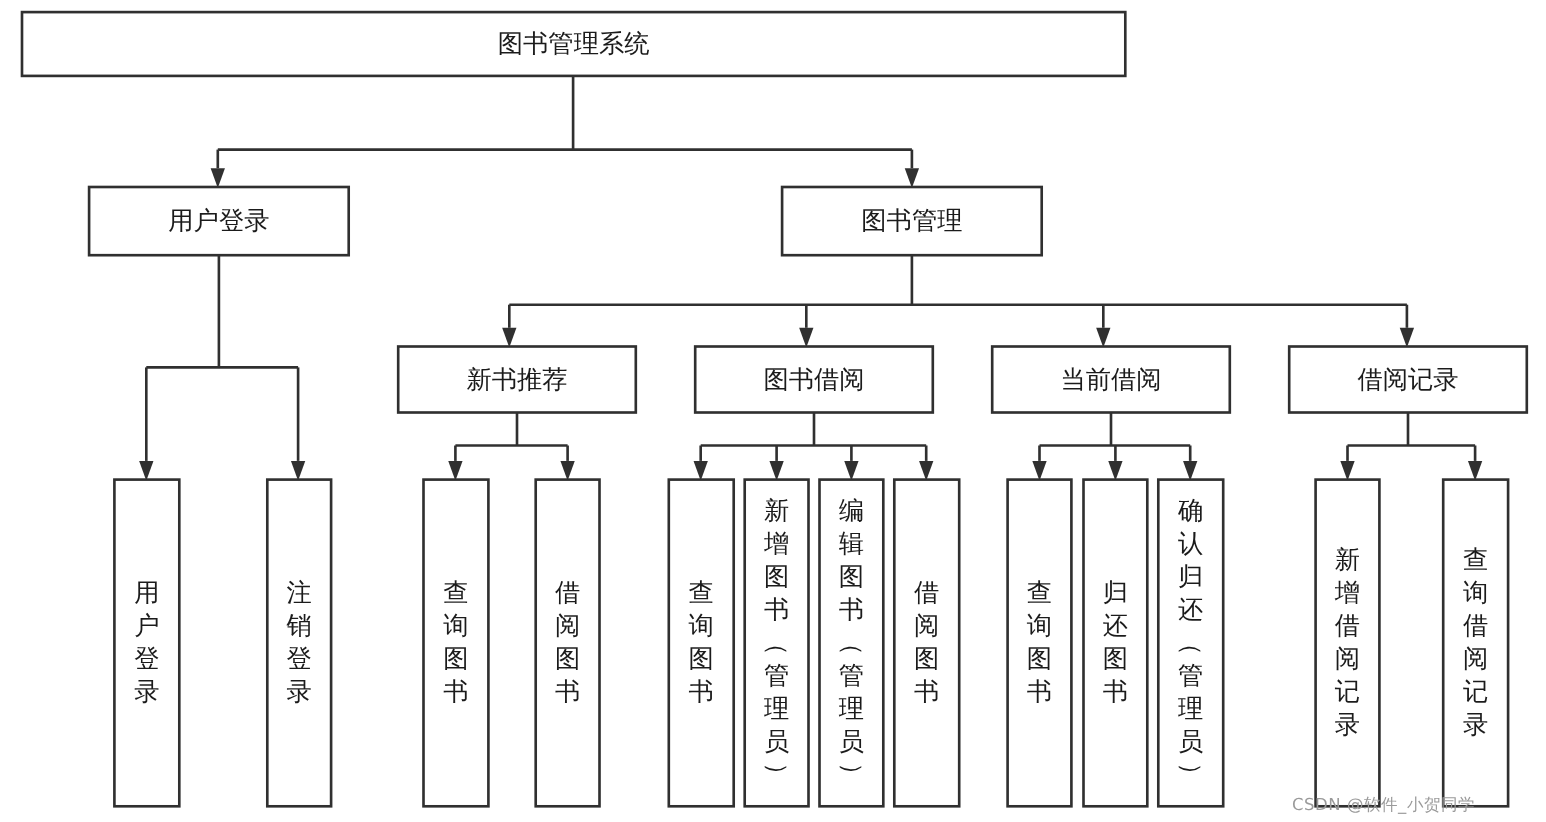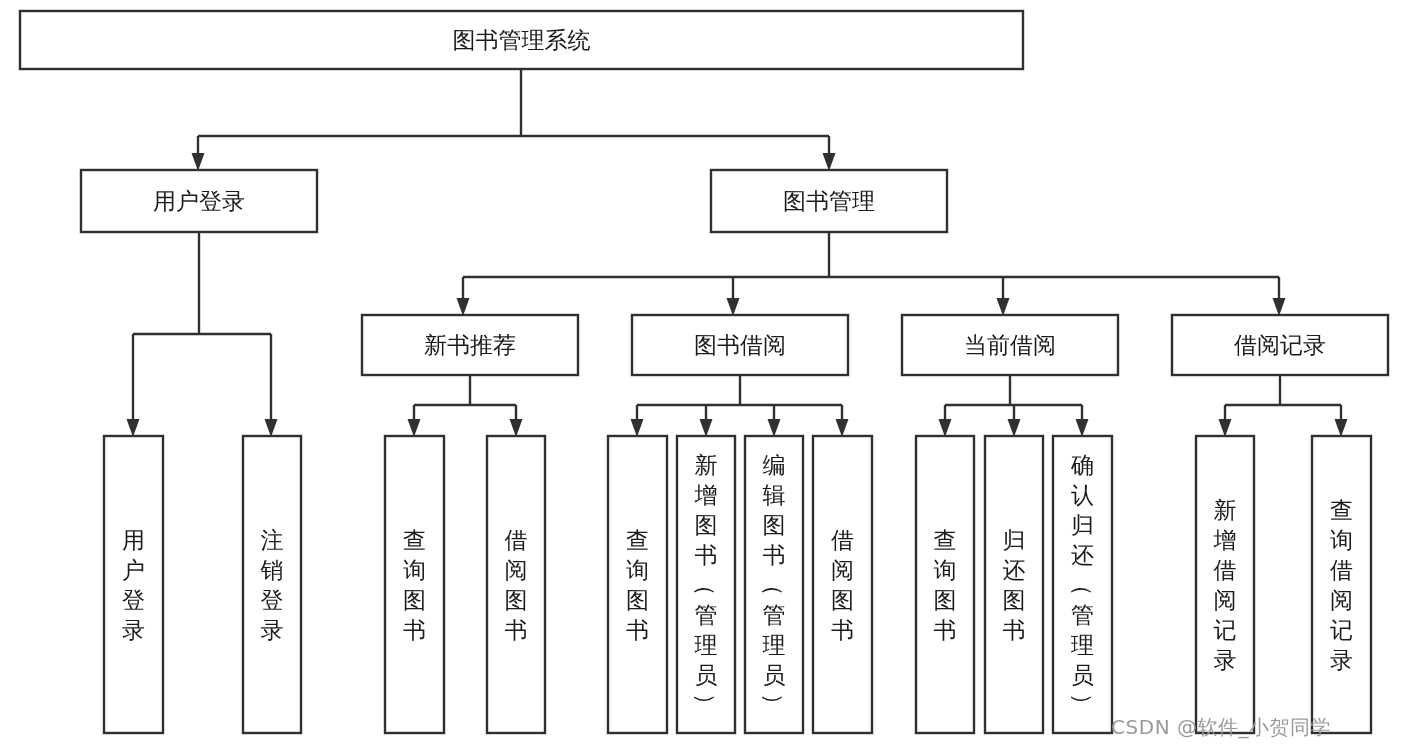--- a/index.html
+++ b/index.html
@@ -57,24 +57,24 @@
     font-size: 23px;
     fill: #1b1b1b;
   }
   .vchar-rot {
     font-family: "DejaVu Sans", "Liberation Sans", sans-serif;
     font-size: 23px;
     fill: #1b1b1b;
   }
   .watermark-text {
     position: absolute;
-    right: 14px;
+    right: 4px;
     bottom: 6px;
     font-family: "DejaVu Sans", "Liberation Sans", sans-serif;
-    font-size: 20px;
+    font-size: 15px;
     color: #9a9a9a;
     letter-spacing: 0.5px;
     user-select: none;
     white-space: nowrap;
   }
 </style>
 </head>
 <body>
 
 <div id="diagram-root">

